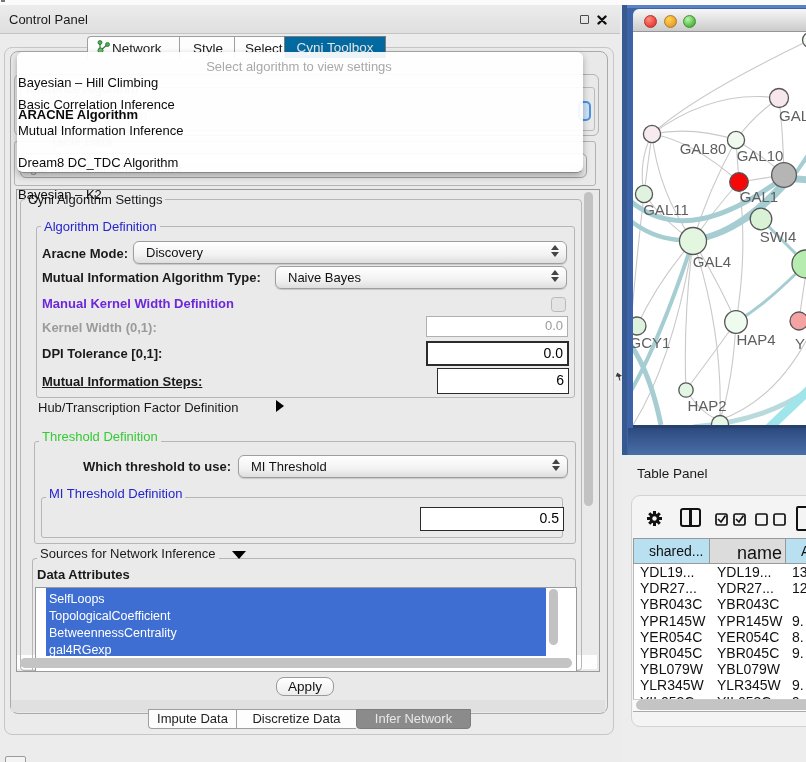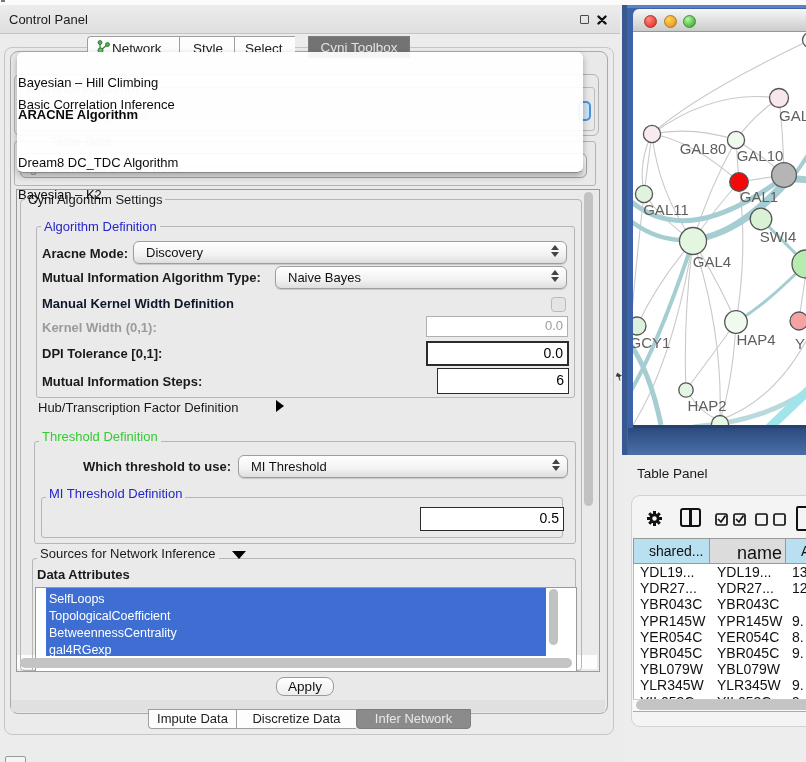--- a/index.html
+++ b/index.html
@@ -36,21 +36,21 @@
  <path d="M1.5 1.5 L8.5 8.5 M8.5 1.5 L1.5 8.5" stroke="#111" stroke-width="2.4" stroke-linecap="round"></path>
 </svg>
 
 <div class="abs" style="left:4px;top:47px;width:608px;height:686px;background:#ebebeb;border:1px solid #c6c6c6;border-radius:8px;"></div>
 
 <div class="abs" style="left:10px;top:51px;width:596px;height:661px;background:#e9e9e9;border:1px solid #aaa;border-radius:8px;"></div>
 
 <div class="tab" style="left:87px;width:92px;border-right:none;border-radius:4px 0 0 0;"></div>
 <div class="tab" style="left:179px;width:55px;border-right:none;border-radius:0;"></div>
 <div class="tab" style="left:234px;width:60px;border-right:none;border-radius:0;"></div>
-<div class="tab" style="left:308px;width:100px;background:#737373;border-color:#7d7d7d;border-radius:0;color:#e4e4e4;">Cyni Toolbox</div>
+<div class="tab" style="left:284px;width:100px;background:#0369a1;border-color:#7d7d7d;border-radius:0;color:#e4e4e4;">Cyni Toolbox</div>
 <div class="abs" style="left:112px;top:41px;font-size:13.5px;color:#222;">Network</div>
 <div class="abs" style="left:193px;top:41px;font-size:13.5px;color:#222;">Style</div>
 <div class="abs" style="left:245px;top:41px;font-size:13.5px;color:#222;">Select</div>
 <svg class="abs" style="left:97px;top:40px;" width="13" height="14" viewBox="0 0 13 14">
  <path d="M3 3 L3 9 M4 10 L10 5" stroke="#2e7d32" stroke-width="1.2" fill="none"></path>
  <circle cx="3" cy="2.5" r="2" fill="#4caf50" stroke="#1b5e20" stroke-width="0.7"></circle>
  <circle cx="3.5" cy="10.5" r="2.6" fill="#66bb6a" stroke="#1b5e20" stroke-width="0.7"></circle>
  <circle cx="10.5" cy="4.5" r="2" fill="#4caf50" stroke="#1b5e20" stroke-width="0.7"></circle>
 </svg>
 
@@ -84,27 +84,27 @@
       </div>
 </div>
 <div class="lbl" style="left:42px;top:270px;">Mutual Information Algorithm Type:</div>
 <div class="combo" style="left:275px;top:266px;width:290px;height:21px;">
   <div class="ct">Naive Bayes</div>
   <div class="stepper">
         <div class="up"></div>
         <div class="dn"></div>
       </div>
 </div>
-<div class="lbl" style="left:42px;top:296px;color:#0f172a;">Manual Kernel Width Definition</div>
+<div class="lbl" style="left:42px;top:296px;color:#6d28d9;">Manual Kernel Width Definition</div>
 <div class="abs" style="left:551px;top:297px;width:13px;height:13px;background:#e4e4e4;border:1px solid #b9b9b9;border-radius:3.5px;"></div>
 <div class="lbl" style="left:42px;top:320px;color:#9b9b9b;">Kernel Width (0,1):</div>
 <div class="field" style="left:426px;top:316px;width:136px;height:18px;border:1px solid #b0b0b0;color:#9b9b9b;padding:1px 4px 0 0;">0.0</div>
 <div class="lbl" style="left:42px;top:346px;">DPI Tolerance [0,1]:</div>
 <div class="field" style="left:426px;top:341px;width:135px;height:19px;border:2px solid #2b2b2b;color:#000;padding:2px 4px 0 0;font-size:14px;">0.0</div>
-<div class="lbl" style="left:42px;top:374px;">Mutual Information Steps:</div>
+<div class="lbl" style="left:42px;top:374px;text-decoration:underline;">Mutual Information Steps:</div>
 <div class="field" style="left:437px;top:368px;width:126px;height:21px;border:1px solid #2b2b2b;color:#000;padding:3px 4px 0 0;font-size:14px;">6</div>
 
 <div class="abs" style="left:38px;top:400px;white-space:nowrap;color:#1a1a1a;">Hub/Transcription Factor Definition</div>
 <div class="abs" style="left:276px;top:400px;width:0;height:0;border-top:6px solid transparent;border-bottom:6px solid transparent;border-left:8px solid #000;"></div>
 
 <div class="grp" style="left:34px;top:441px;width:540px;height:101px;"></div>
 <div class="gtitle" style="left:39px;top:430px;background:#eaeaea;color:#33cc33;">Threshold Definition</div>
 <div class="lbl" style="left:83px;top:459px;">Which threshold to use:</div>
 <div class="combo" style="left:238px;top:455px;width:328px;height:21px;">
   <div class="ct">MI Threshold</div>
@@ -264,19 +264,21 @@
 <div class="abs" style="left:801px;top:543px;font-size:14px;color:#111;">A</div>
 <div class="abs" style="left:640px;top:564px;font-size:14px;color:#111;line-height:16.2px;">YDL19...<br>YDR27...<br>YBR043C<br>YPR145W<br>YER054C<br>YBR045C<br>YBL079W<br>YLR345W<br>YIL053C</div>
 <div class="abs" style="left:717px;top:564px;font-size:14px;color:#111;line-height:16.2px;">YDL19...<br>YDR27...<br>YBR043C<br>YPR145W<br>YER054C<br>YBR045C<br>YBL079W<br>YLR345W<br>YIL053C</div>
 <div class="abs" style="left:792px;top:564px;font-size:14px;color:#111;line-height:16.2px;">13<br>12<br><br>9.<br>8.<br>9.<br><br>9.<br>9.</div>
 <div class="abs" style="left:633px;top:699px;width:173px;height:12px;background:#fafafa;border-top:1px solid #ccc;"></div>
 <div class="abs" style="left:636px;top:700px;width:175px;height:10px;background:#c4c4c4;border-radius:5px;"></div>
 <div class="abs" style="left:633px;top:711px;width:173px;height:1px;background:#aaa;"></div>
 
 <div class="abs" style="left:17px;top:52px;width:566px;height:120px;background:rgba(255,255,255,0.93);
   border-radius:6px;box-shadow:0 3px 7px rgba(0,0,0,0.3);border-bottom:1px solid #888;"></div>
+<div class="abs" style="left:17px;top:59px;width:564px;text-align:center;color:#a9a9a9;font-size:13px;z-index:5;">Select algorithm to view settings</div>
 <div class="popitem" style="top:75px;">Bayesian – Hill Climbing</div>
 <div class="popitem" style="top:97px;text-align:right;">Basic Correlation Inference</div>
 <div class="popitem b" style="top:107px;">ARACNE Algorithm</div>
+<div class="popitem" style="top:123px;">Mutual Information Inference</div>
 <div class="popitem" style="top:139px;margin-top:48px;">Bayesian – K2</div>
 <div class="popitem" style="top:155px;">Dream8 DC_TDC Algorithm</div>
 
 </div>
 
 </body></html>

